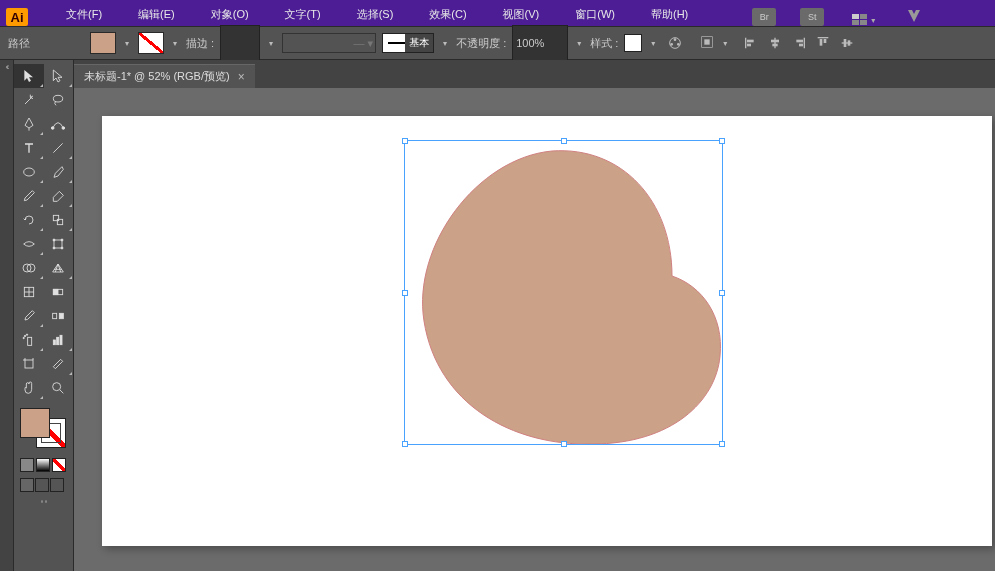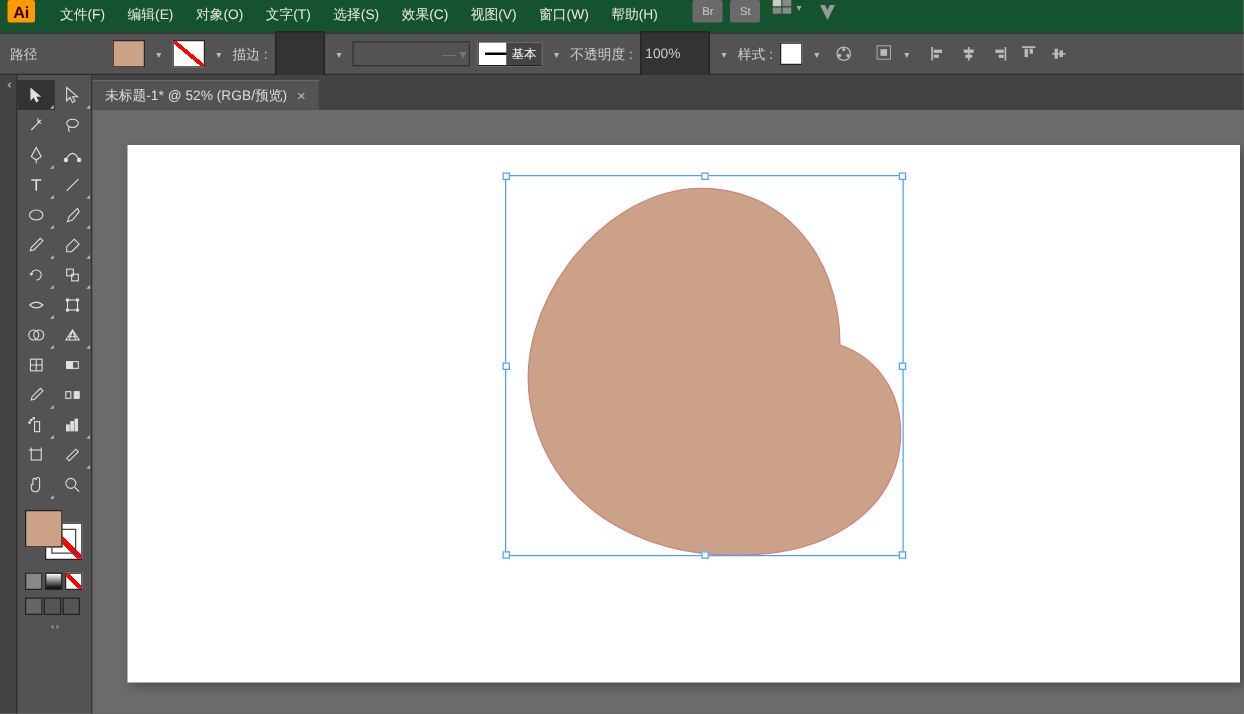--- a/index.html
+++ b/index.html
@@ -1,17 +1,17 @@
 <!DOCTYPE html>
 <html><head>
 <meta charset="utf-8">
 <style>
 *{margin:0;padding:0;box-sizing:border-box;font-family:"Microsoft YaHei",sans-serif;font-size:11px;user-select:none}
 body{width:995px;height:571px;background:#535353;overflow:hidden;color:#e8e8e8}
-.menubar{height:26px;background:#14532d;display:flex;align-items:flex-start;padding:0 6px;gap:2px}
+.menubar{height:26px;background:#4c1d95;display:flex;align-items:flex-end;padding:0 6px;gap:20px}
 .ai-logo{width:22px;height:18px;background:#ff9a00;color:#330000;font-weight:bold;font-size:13px;display:flex;align-items:center;justify-content:center;border-radius:2px;margin-right:10px}
 .menu-item{padding:4px 8px;color:#e8e8e8;cursor:pointer}
 .menu-spacer{width:14px}
 .menu-btn{width:24px;height:18px;background:#6a6a6a;color:#ccc;font-size:9px;display:flex;align-items:center;justify-content:center;margin:0 2px;border-radius:2px}
 .menu-ws{display:flex;align-items:center;gap:3px;margin-left:6px;color:#aaa}
 .controlbar{height:34px;background:#535353;border-top:1px solid #2a2a2a;border-bottom:1px solid #2a2a2a;display:flex;align-items:center;padding:0 8px;gap:6px;color:#ccc}
 .cb-label{color:#ccc;margin-right:8px}
 .swatch{width:26px;height:22px;border:1px solid #2a2a2a;display:inline-block}
 .swatch.fill{background:#cba288}
 .swatch.nostroke{background:#fff;position:relative}

